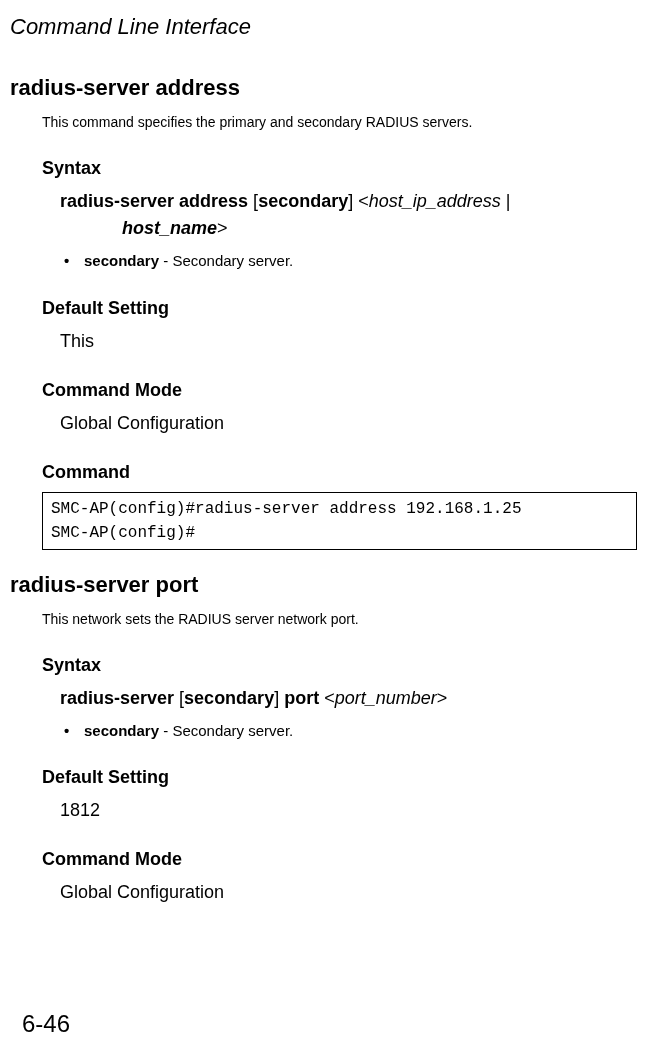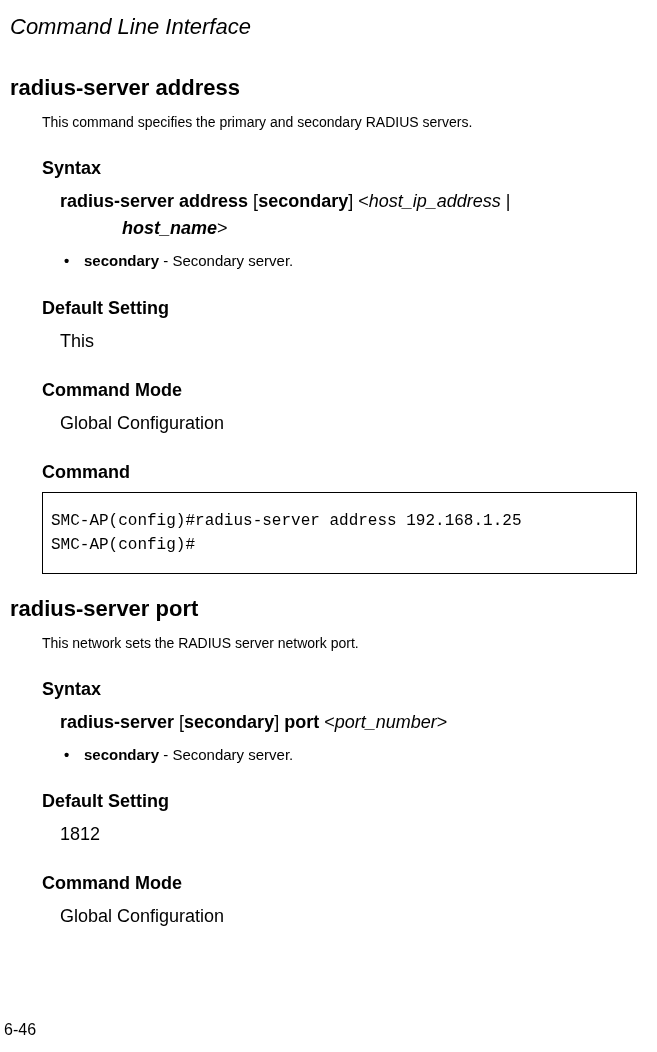--- a/index.html
+++ b/index.html
@@ -73,32 +73,32 @@
     }
     .value-text {
       margin-left: 50px;
       margin-bottom: 6px;
       font-size: 18px;
     }
     .code-block {
       border: 1px solid #000;
       margin-left: 32px;
       margin-right: 0;
-      padding: 16px 8px;
+      padding: 4px 8px;
       font-family: "Courier New", Courier, monospace;
       font-size: 16px;
       margin-top: 6px;
       margin-bottom: 18px;
       white-space: pre;
     }
     .page-number {
       position: absolute;
       bottom: 10px;
-      left: 4px;
-      font-size: 16px;
+      left: 22px;
+      font-size: 24px;
     }
   </style>
 </head>
 <body>
 
 <div class="header-title">Command Line Interface</div>
 
 <div class="section-title">radius-server address</div>
 <div class="section-desc">This command specifies the primary and secondary RADIUS servers.</div>
 

